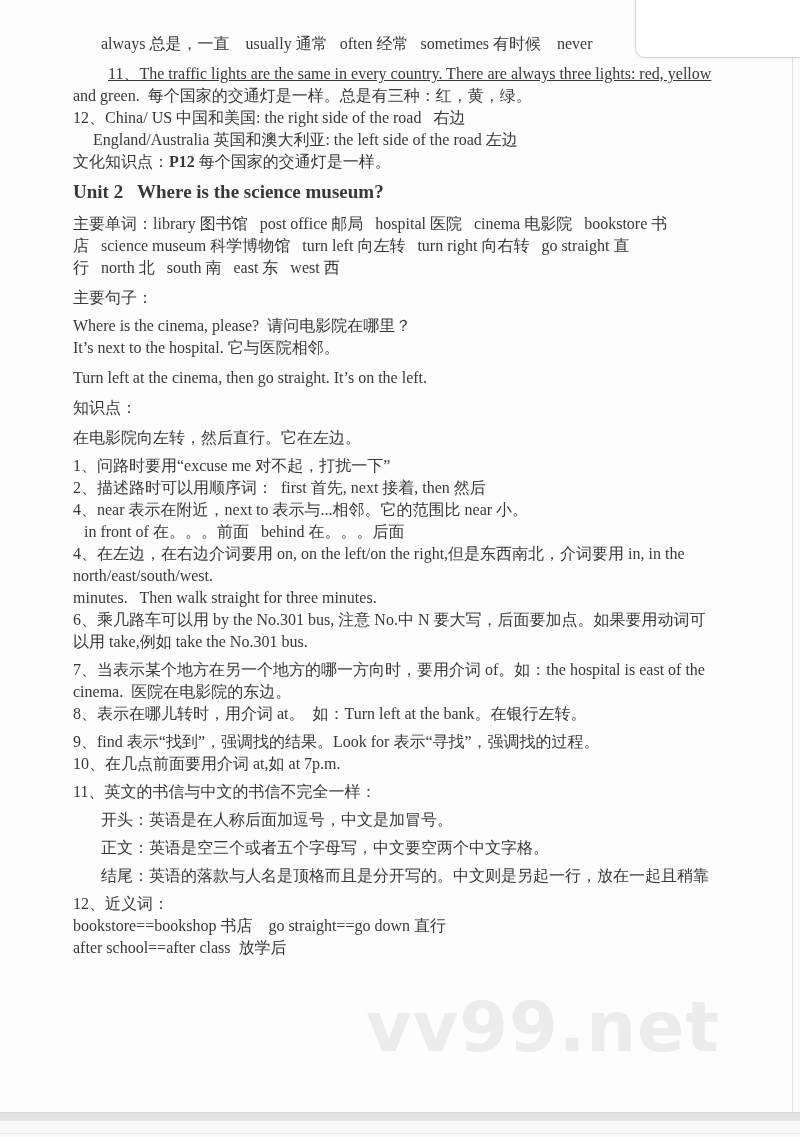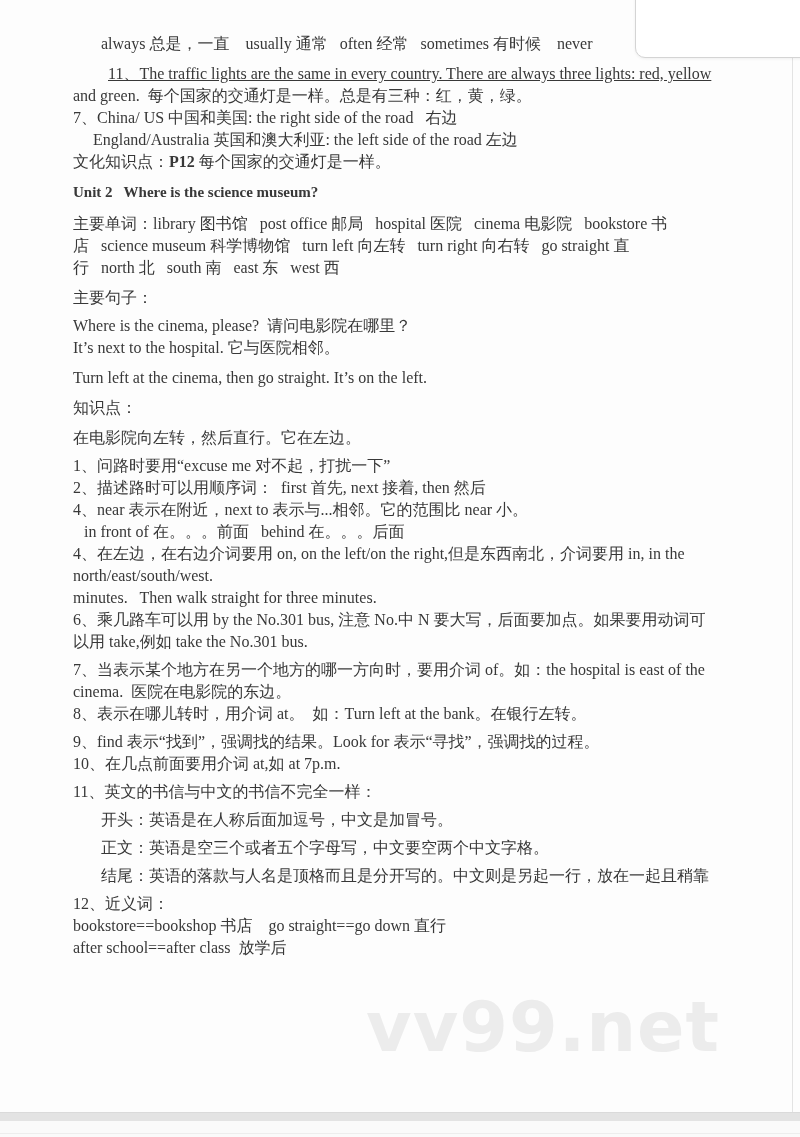--- a/index.html
+++ b/index.html
@@ -17,21 +17,21 @@
     z-index: 2;
     margin-left: 8px;
   }
   .ln { min-height: 22px; white-space: pre-wrap; }
   .i11 { padding-left: 11px; }
   .i20 { padding-left: 20px; }
   .i28 { padding-left: 28px; }
   .i35 { padding-left: 35px; text-decoration: underline; }
   .mt6 { margin-top: 6px; }
   .mt8 { margin-top: 8px; }
-  .heading { font-weight: bold; font-size: 15px; line-height: 26px; }
+  .heading { font-weight: bold; font-size: 19px; line-height: 26px; }
   .b { font-weight: bold; }
   .watermark {
     position: absolute; left: 366px; top: 994px;
     font-family: "DejaVu Sans", sans-serif;
     font-weight: bold; font-size: 70px; line-height: 66px;
     color: #ececec; letter-spacing: 1px;
     z-index: 1; user-select: none;
   }
   .floating-panel {
     position: absolute; left: 635px; top: -12px;
@@ -68,21 +68,21 @@
 </style>
 </head>
 <body>
 
 <div class="watermark">vv99.net</div>
 
 <div class="doc">
   <div class="ln i28">always 总是，一直    usually 通常   often 经常   sometimes 有时候    never</div>
   <div class="ln i35 mt8">11、The traffic lights are the same in every country. There are always three lights: red, yellow</div>
   <div class="ln">and green.  每个国家的交通灯是一样。总是有三种：红，黄，绿。</div>
-  <div class="ln">7、China/ US 中国和美国: the right side of the road   右边</div>
+  <div class="ln">12、China/ US 中国和美国: the right side of the road   右边</div>
   <div class="ln i20">England/Australia 英国和澳大利亚: the left side of the road 左边</div>
   <div class="ln"><span>文化知识点：</span><span class="b">P12</span><span> 每个国家的交通灯是一样。</span></div>
   <div class="ln heading mt6">Unit 2   Where is the science museum?</div>
   <div class="ln mt8">主要单词：library 图书馆   post office 邮局   hospital 医院   cinema 电影院   bookstore 书</div>
   <div class="ln">店   science museum 科学博物馆   turn left 向左转   turn right 向右转   go straight 直</div>
   <div class="ln">行   north 北   south 南   east 东   west 西</div>
   <div class="ln mt8">主要句子：</div>
   <div class="ln mt6">Where is the cinema, please?  请问电影院在哪里？</div>
   <div class="ln">It’s next to the hospital. 它与医院相邻。</div>
   <div class="ln mt8">Turn left at the cinema, then go straight. It’s on the left.</div>

